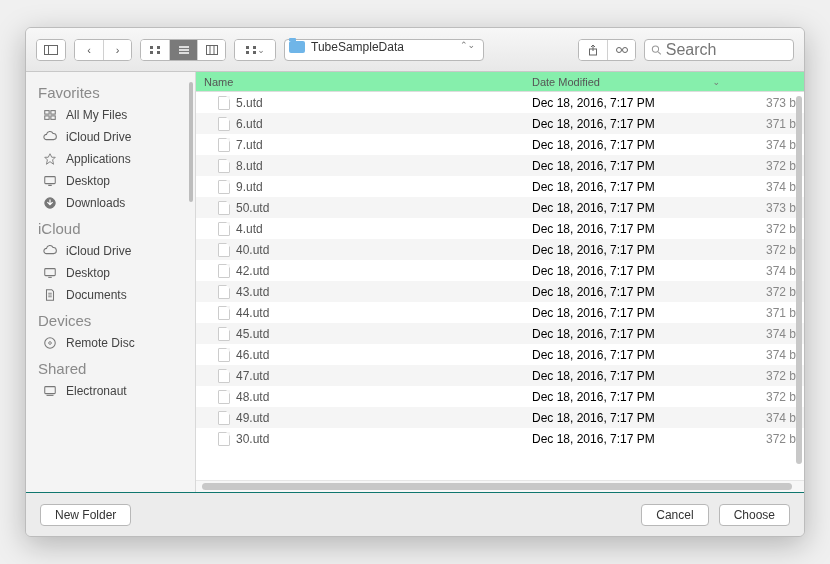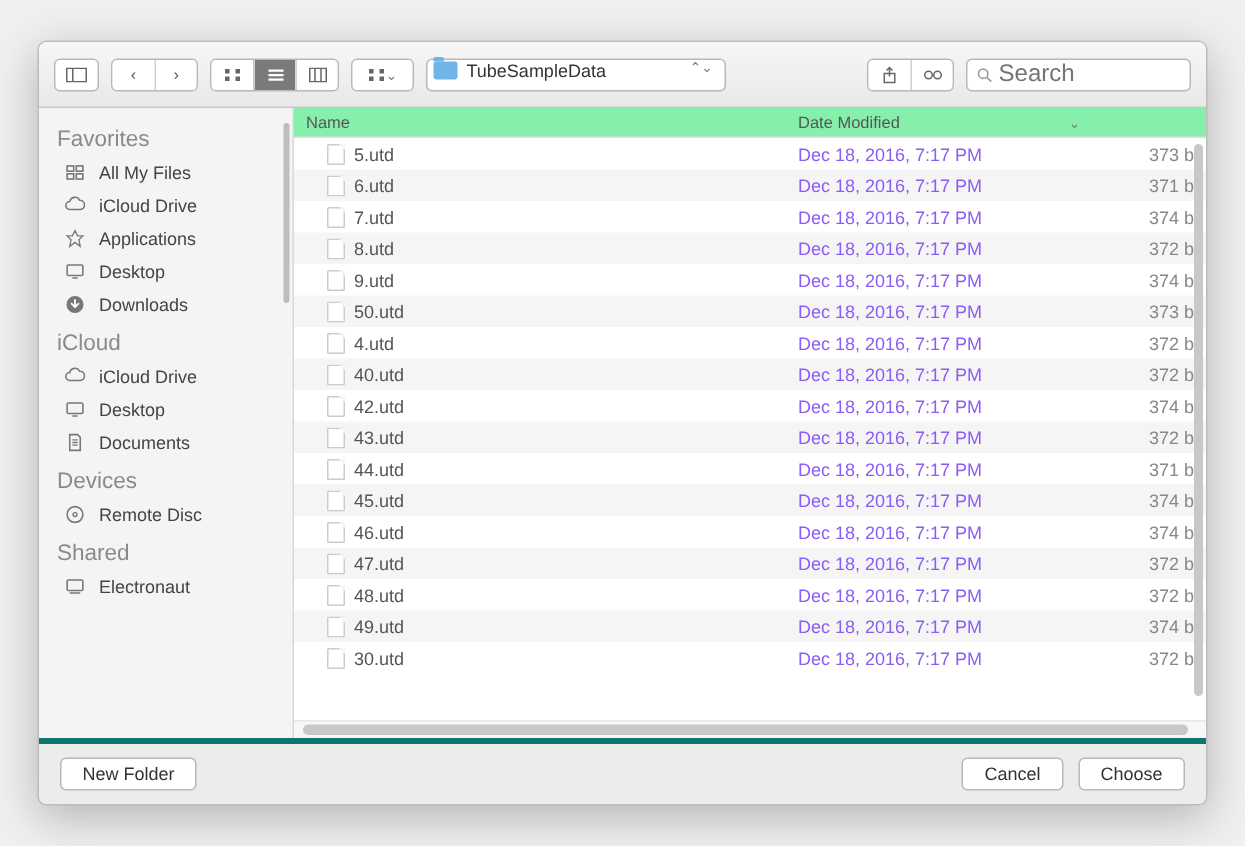--- a/index.html
+++ b/index.html
@@ -31,25 +31,25 @@
 .col-date { width: 210px; display: flex; align-items: center; justify-content: space-between; padding-right: 14px !important; }
 .col-size { width: 70px; text-align: right; }
 .rows { flex: 1; overflow-y: auto; overflow-x: hidden; position: relative; }
 .rows::after { content: ""; position: absolute; right: 2px; top: 4px; width: 6px; height: calc(100% - 20px); background: #c8c8c8; border-radius: 3px; }
 .row { display: flex; align-items: center; height: 21px; font-size: 12px; color: #555; }
 .row:nth-child(even) { background: #f5f5f5; }
 .row .cell { padding: 0 8px; overflow: hidden; text-overflow: ellipsis; white-space: nowrap; }
 .cell-name { flex: 1; display: flex; align-items: center; gap: 6px; padding-left: 22px !important; }
 .file-icon { width: 12px; height: 14px; border: 1px solid #ccc; background: #fff; border-radius: 1px; position: relative; flex-shrink: 0; }
 .file-icon::after { content: ""; position: absolute; top: -1px; right: -1px; width: 0; height: 0; border-left: 4px solid transparent; border-top: 4px solid #f5f5f5; }
-.cell-date { width: 210px; color: #8b5cf6; }
+.cell-date { width: 210px; color: #000000; }
 .cell-size { width: 70px; text-align: right; color: #888; }
 .hscroll { height: 12px; background: #f7f7f7; border-top: 1px solid #e6e6e6; position: relative; }
 .hscroll-thumb { position: absolute; left: 6px; top: 2px; right: 12px; height: 7px; background: #c8c8c8; border-radius: 4px; }
-.footer { height: 44px; background: #ececec; border-top: 4px solid #0f766e; display: flex; align-items: center; padding: 0 14px; gap: 10px; }
+.footer { height: 44px; background: #ececec; border-top: 1px solid #0f766e; display: flex; align-items: center; padding: 0 14px; gap: 10px; }
 .btn { background: #fff; border: 1px solid #b8b8b8; border-radius: 4px; padding: 3px 14px; font-size: 12px; color: #333; cursor: pointer; height: 22px; }
 .chevron { font-size: 9px; color: #777; }
 </style>
 </head>
 <body>
 
 <div class="dialog">
 
   <div class="toolbar">
     <div class="seg">

